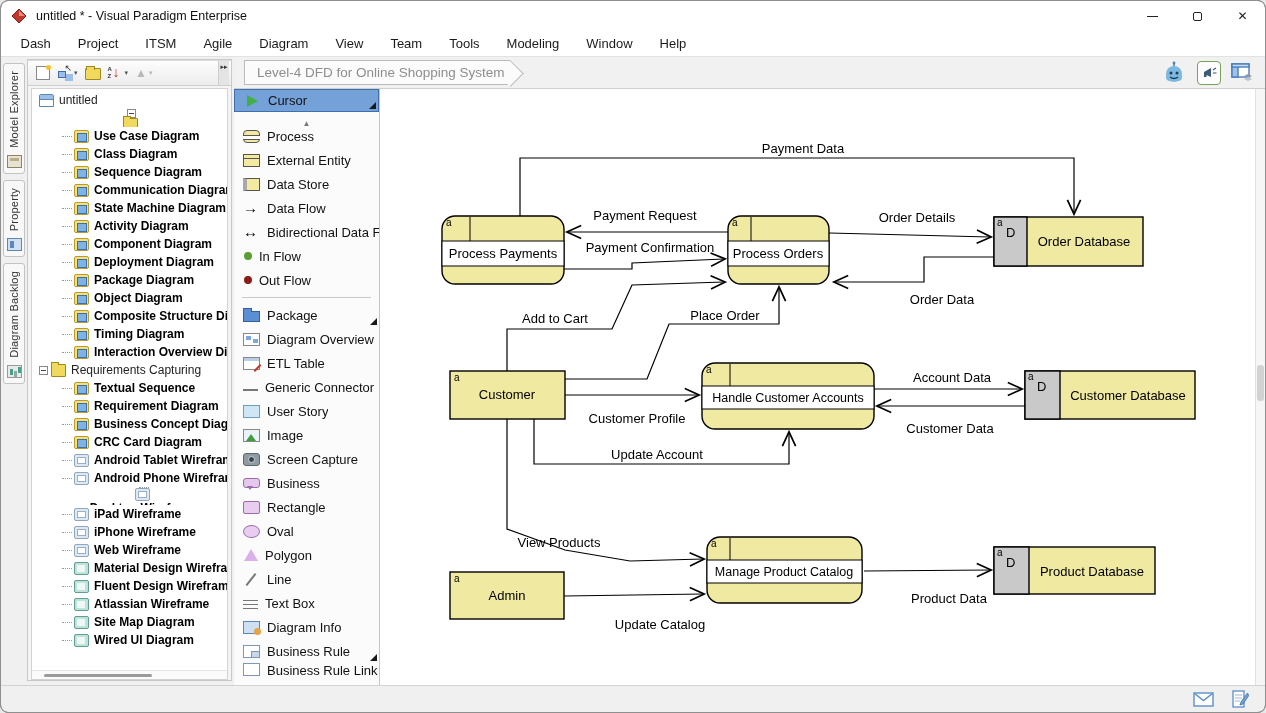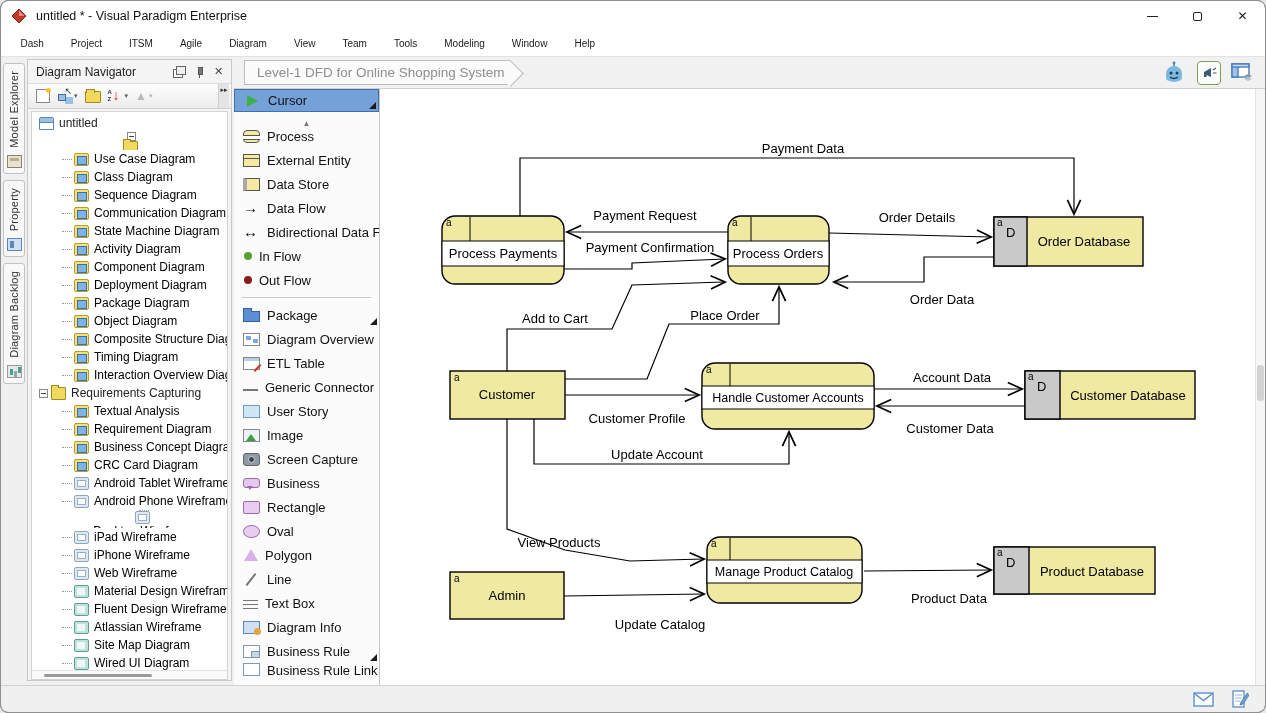--- a/index.html
+++ b/index.html
@@ -12,21 +12,21 @@
   .vp-logo{width:16px;height:16px;margin-right:9px;flex:none;}
   .title-text{font-size:12.5px;color:#111;}
   .win-controls{margin-left:auto;display:flex;height:100%;}
   .win-btn{width:45px;height:100%;display:flex;align-items:center;justify-content:center;color:#222;}
   .glyph-min{width:11px;height:1px;background:#222;}
   .glyph-max{width:9px;height:9px;border:1px solid #222;border-radius:2px;}
   .glyph-close{font-size:12px;line-height:1;}
 
   
   .menubar{height:26px;background:#fff;display:flex;align-items:center;padding-left:6px;flex:none;border-bottom:1px solid #e2e2e2;}
-  .menu-item{padding:4px 13.5px;font-size:10px;color:#1a1a1a;}
+  .menu-item{padding:4px 13.5px;font-size:13px;color:#1a1a1a;}
 
   
   .main{flex:1;display:flex;min-height:0;background:#f0f0f0;}
 
   
   .tabstrip{width:26px;flex:none;display:flex;flex-direction:column;align-items:center;padding-top:3px;}
   .vtab{display:flex;flex-direction:column;align-items:center;background:#f8f8f8;border:1px solid #c2c2c2;
         border-radius:3px;margin:3px 0;padding:7px 1px 5px;width:22px;}
   .vlabel{writing-mode:vertical-rl;transform:rotate(180deg);font-size:11px;color:#333;margin-bottom:7px;letter-spacing:.2px;}
   .vticon{width:15px;height:13px;flex:none;position:relative;}
@@ -78,21 +78,21 @@
   .v-root::after{content:"";position:absolute;left:0;top:0;right:0;height:4px;background:#9cc0e8;border-bottom:1px solid #5a87b5;}
   .v-folder{background:#f0d95c;border:1px solid #a08a20;border-radius:1px;}
   .v-folder::before{content:"";position:absolute;left:-1px;top:-3px;width:6px;height:2px;background:#f0d95c;border:1px solid #a08a20;border-bottom:none;}
   .v-uml{background:#f5e178;border:1px solid #b89b2e;}
   .v-uml::after{content:"";position:absolute;left:2px;top:2px;width:8px;height:7px;background:#7fb2e5;border:1px solid #3d6ea5;}
   .v-wire{background:#dde8f2;border:1px solid #8fa7bd;}
   .v-wire::after{content:"";position:absolute;left:2px;top:2px;right:2px;bottom:2px;background:#fff;border:1px solid #9ab0c4;}
   .v-teal{background:#bfe3da;border:1px solid #5f9e91;}
   .v-teal::after{content:"";position:absolute;left:2px;top:2px;width:8px;height:7px;background:#fff;opacity:.75;}
   .tlabel{overflow:hidden;}
-  .tlabel.b{font-weight:normal;color:#000;}
+  .tlabel.b{font-weight:bold;color:#000;}
   .tree-hscroll{height:9px;flex:none;position:relative;background:#fafafa;border-top:1px solid #e4e4e4;}
   .tree-hthumb{position:absolute;left:12px;top:3px;width:108px;height:3px;background:#9a9a9a;border-radius:2px;}
 
   
   .rightcol{flex:1;display:flex;flex-direction:column;min-width:0;}
   .toolstrip{height:32px;background:#f1f1f1;border-bottom:1px solid #cfcfcf;display:flex;align-items:center;padding:0 12px 0 10px;flex:none;}
   .crumb{position:relative;height:25px;display:flex;align-items:center;background:#fbfbfb;border:1px solid #bbb;border-right:none;
          padding:0 6px 0 12px;max-width:420px;}
   .crumb::after{content:"";position:absolute;right:-9.5px;top:50%;width:17.7px;height:17.7px;margin-top:-8.85px;transform:rotate(45deg);
          border-top:1px solid #bbb;border-right:1px solid #bbb;background:#fbfbfb;}
@@ -221,28 +221,20 @@
           <span class="vlabel">Property</span>
           <span class="vticon ve-prop"></span>
         </div>
         <div class="vtab">
           <span class="vlabel">Diagram Backlog</span>
           <span class="vticon ve-backlog"></span>
         </div>
       </div>
 
     <div class="navpanel">
-      <div class="navheader">
-        <span class="navtitle">Diagram Navigator</span>
-        <span class="hicons">
-          <span class="hic hic-float"></span>
-          <span class="hic hic-pin"></span>
-          <span class="hic hic-close"></span>
-        </span>
-      </div>
       <div class="navtoolbar">
         <span class="tbtn">
             <span class="ic-new"></span>
           </span>
         <span class="tbtn">
             <span class="ic-tree"></span>
             <span class="caret">▾</span>
           </span>
         <span class="tbtn">
             <span class="ic-folder"></span>
@@ -334,21 +326,21 @@
               <span class="tlabel b">Interaction Overview Diagram</span>
             </div>
             <div class="tree-row" style="padding-left: 7px;">
               <span class="expander"></span>
               <span class="ticon v-folder"></span>
               <span class="tlabel">Requirements Capturing</span>
             </div>
             <div class="tree-row" style="padding-left: 30px;">
               <span class="guide"></span>
               <span class="ticon v-uml"></span>
-              <span class="tlabel b">Textual Analysis</span>
+              <span class="tlabel b">Textual Sequence</span>
             </div>
             <div class="tree-row" style="padding-left: 30px;">
               <span class="guide"></span>
               <span class="ticon v-uml"></span>
               <span class="tlabel b">Requirement Diagram</span>
             </div>
             <div class="tree-row" style="padding-left: 30px;">
               <span class="guide"></span>
               <span class="ticon v-uml"></span>
               <span class="tlabel b">Business Concept Diagram</span>
@@ -416,21 +408,21 @@
           </div>
         <div class="tree-hscroll">
             <div class="tree-hthumb"></div>
           </div>
       </div>
     </div>
 
     <div class="rightcol">
       <div class="toolstrip">
         <div class="crumb">
-          <span class="crumb-label">Level-1 DFD for Online Shopping System</span>
+          <span class="crumb-label">Level-4 DFD for Online Shopping System</span>
         </div>
         <div class="strip-icons">
           <svg width="26" height="24" viewBox="0 0 26 24">
             <circle cx="13" cy="13" r="8" fill="#7db8e0"></circle>
             <rect x="5" y="12" width="16" height="8" rx="4" fill="#7db8e0"></rect>
             <circle cx="10" cy="12" r="1.5" fill="#1d3d57"></circle>
               <circle cx="16" cy="12" r="1.5" fill="#1d3d57"></circle>
             <path d="M9 16 q4 3 8 0" stroke="#1d3d57" stroke-width="1.4" fill="none"></path>
             <line x1="13" y1="2" x2="13" y2="5" stroke="#4a86ad" stroke-width="1.6"></line>
               <circle cx="13" cy="2" r="1.4" fill="#4a86ad"></circle>

